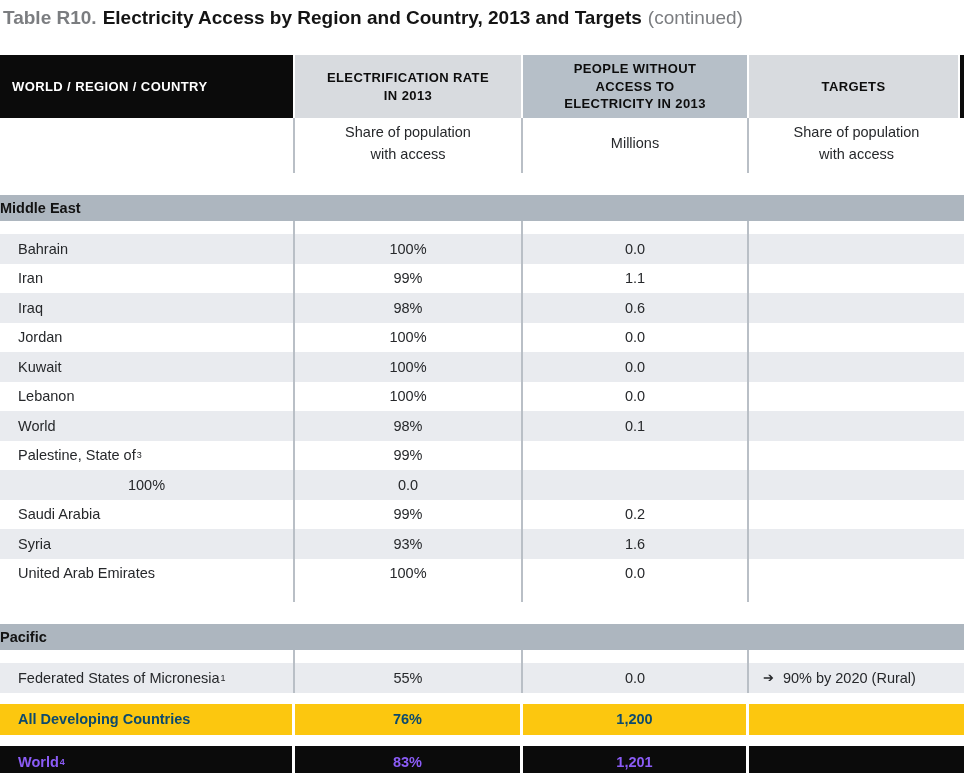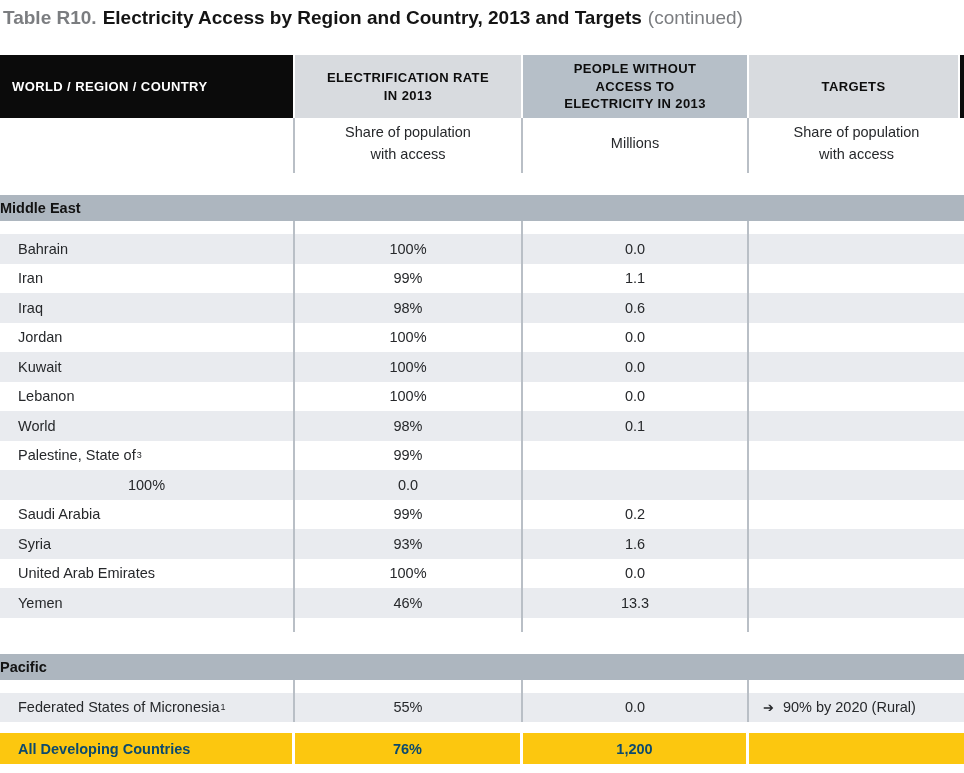--- a/index.html
+++ b/index.html
@@ -172,26 +172,20 @@
           <div class="c c2">93%</div>
           <div class="c c3">1.6</div>
           <div class="c c4"></div>
         </div>
         <div class="row dr white">
           <div class="c c1">United Arab Emirates</div>
           <div class="c c2">100%</div>
           <div class="c c3">0.0</div>
           <div class="c c4"></div>
         </div>
-        <div class="row dr tint">
-          <div class="c c1">Yemen</div>
-          <div class="c c2">46%</div>
-          <div class="c c3">13.3</div>
-          <div class="c c4"></div>
-        </div>
         <div class="row gaprow" style="height: 14px;">
           <div class="c"></div>
           <div class="c"></div>
           <div class="c"></div>
           <div class="c"></div>
         </div>
         <div class="bar">Pacific</div>
         <div class="row gaprow" style="height: 13px;">
           <div class="c"></div>
           <div class="c"></div>

